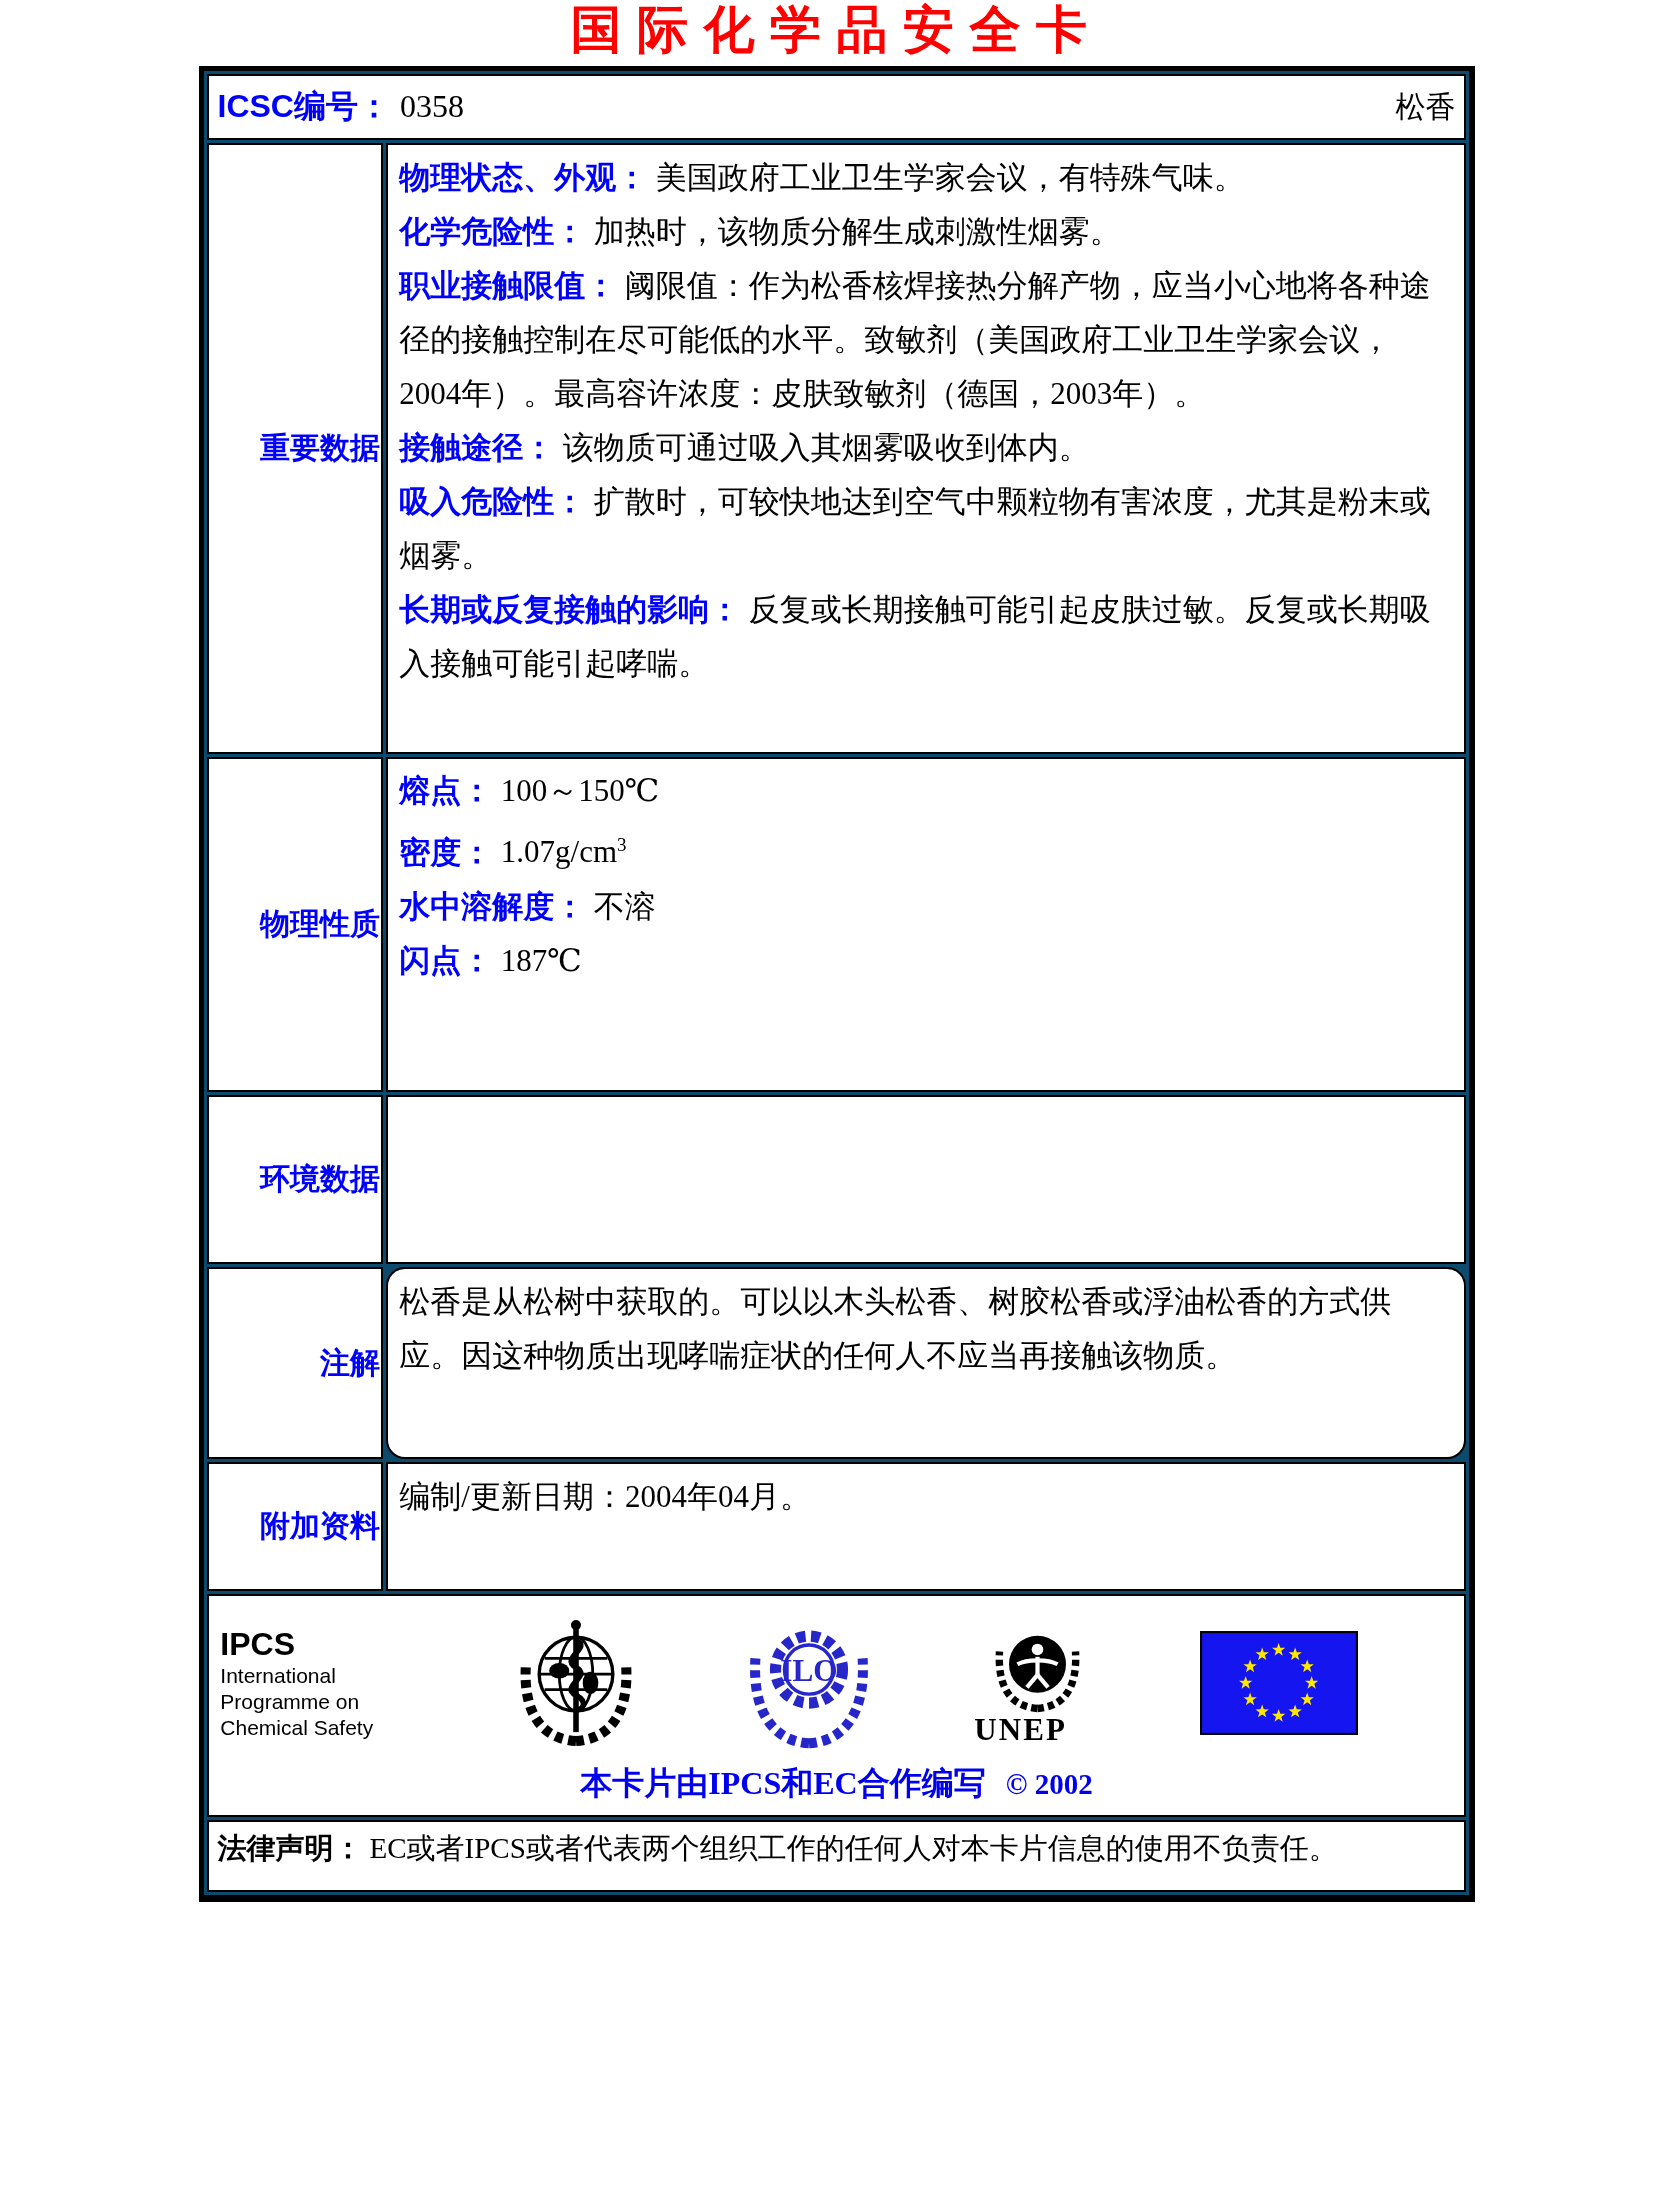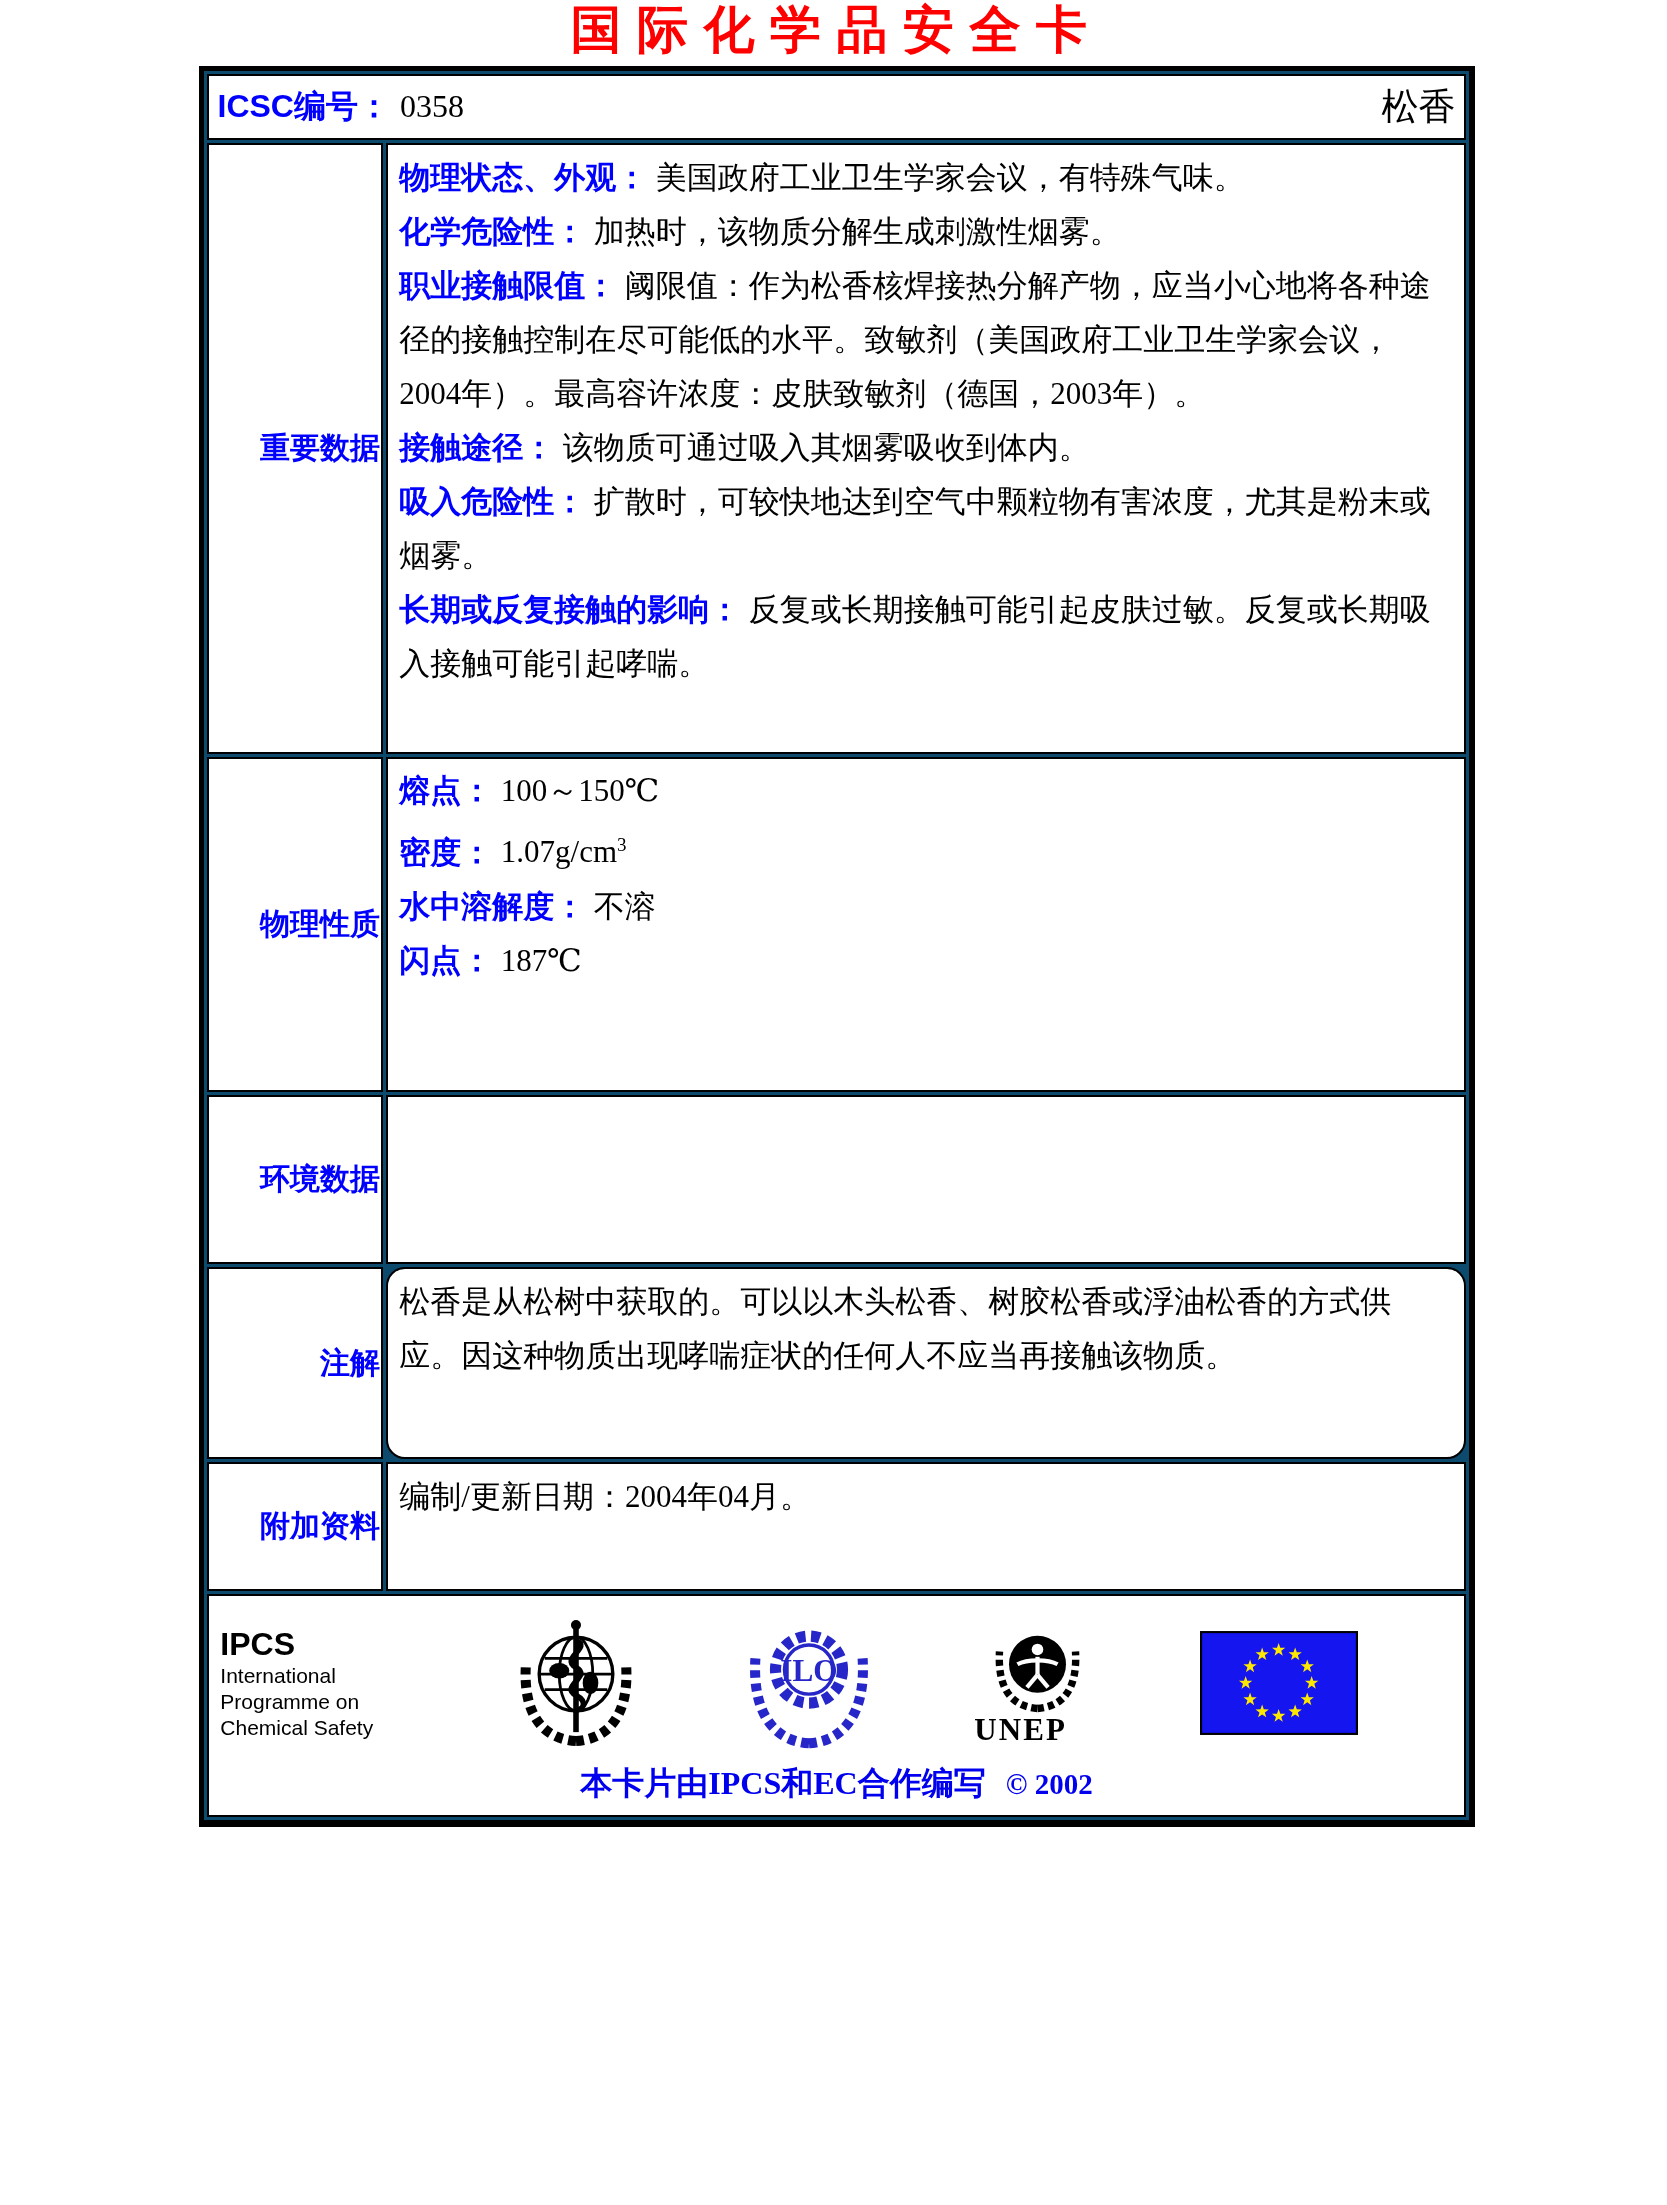--- a/index.html
+++ b/index.html
@@ -21,21 +21,21 @@
   }
   td { border:2.1px solid #000; background:#fff; overflow:hidden; }
   td.hdr { height:62px; padding:0 8.5px; }
   .hdr-flex { display:flex; justify-content:space-between; align-items:center; height:62px; }
   .blue-lbl {
     color:#0000ff; font-family:"Liberation Sans","DejaVu Sans",sans-serif;
     font-weight:bold;
   }
   .hdr-left { font-size:32px; }
   .hdr-left .num { font-size:32px; margin-left:10px; color:#000; }
-  .hdr-right { font-size:37px; color:#000; }
+  .hdr-right { font-size:30px; color:#000; }
   td.rowlabel {
     text-align:right; vertical-align:middle;
     color:#0000ff; font-family:"Liberation Sans","DejaVu Sans",sans-serif;
     font-weight:bold; font-size:30px;
   }
   td.content { vertical-align:top; padding:5.6px 11.3px; font-size:31px; line-height:54px; }
   td.content p { margin:0; }
   .ilabel { color:#0000ff; font-family:"Liberation Sans","DejaVu Sans",sans-serif;
             font-weight:bold; margin-right:8.5px; }
   .phys p { margin:0 0 10px 0; }
@@ -197,16 +197,21 @@
           </g>
         </svg>
 
       </div>
       <div class="caption-row">
         <span>本卡片由IPCS和EC合作编写</span><span class="copyright">© 2002</span>
       </div>
     </td>
   </tr>
 
+  <tr>
+    <td class="legal-cell" colspan="2">
+      <span class="legal-label">法律声明：</span><span>EC或者IPCS或者代表两个组织工作的任何人对本卡片信息的使用不负责任。</span>
+    </td>
+  </tr>
 
 </tbody>
   </table>
 
 
 </body></html>

